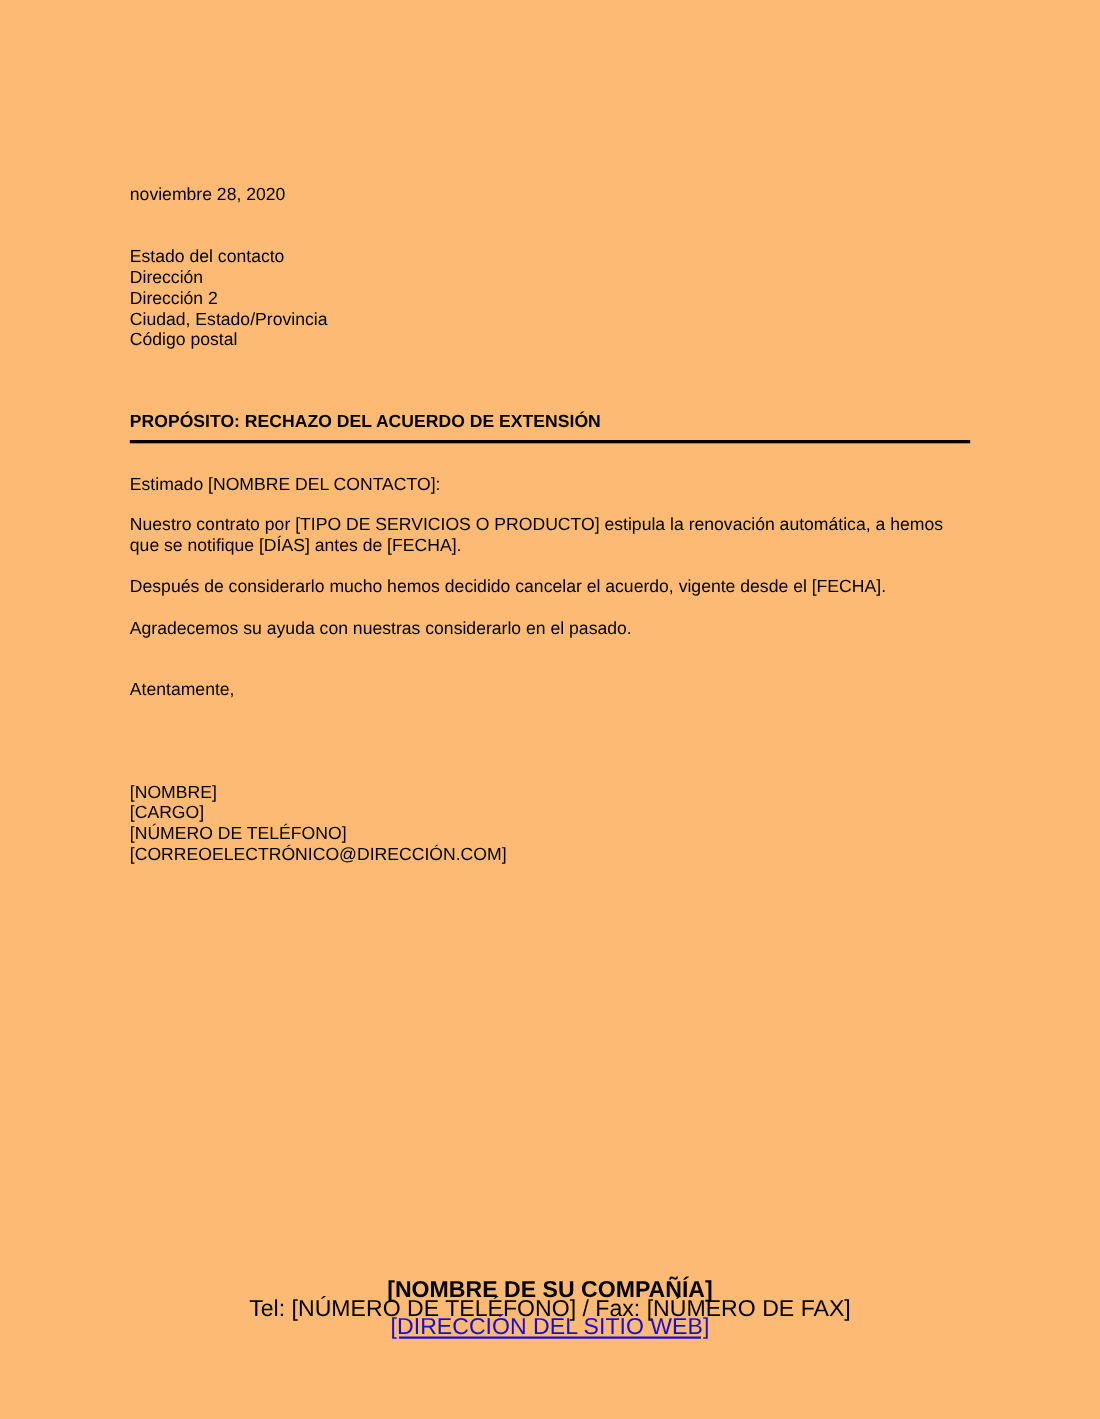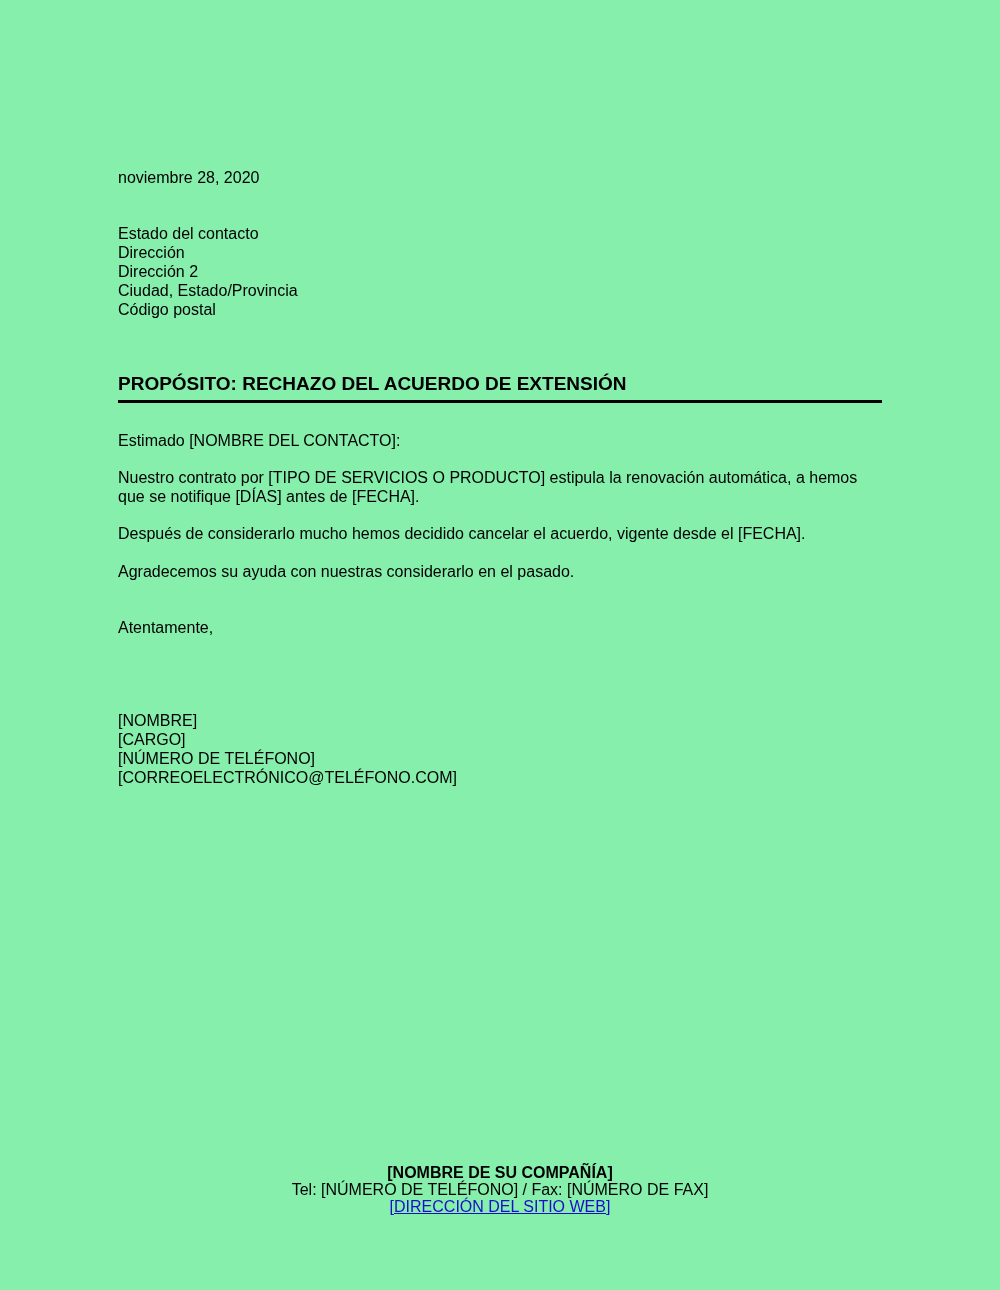--- a/index.html
+++ b/index.html
@@ -14,31 +14,31 @@
       font-family: "Liberation Sans", sans-serif;
       color: #000000;
       font-size: 16px;
       line-height: 19px;
     }
     .page {
       position: absolute;
       left: 0; top: 0;
       width: 1000px;
       height: 1290px;
-      background: #86efac;
+      background: #fdba74;
       text-decoration: underline;
     }
     .abs { position: absolute; left: 118px; }
     .line { display: block; white-space: nowrap; }
     .date { top: 168px; }
     .address { top: 224px; }
     .subject {
       top: 374px;
       font-weight: bold;
-      font-size: 19px;
+      font-size: 16px;
       white-space: nowrap;
     }
     .rule {
       position: absolute;
       left: 118px;
       top: 400px;
       width: 764px;
       height: 3px;
       background: #000000;
     }
@@ -47,21 +47,21 @@
     .para2 { top: 524px; white-space: nowrap; }
     .para3 { top: 562px; white-space: nowrap; }
     .closing { top: 618px; }
     .signature { top: 711px; }
     .footer {
       position: absolute;
       left: 0;
       width: 1000px;
       top: 1164px;
       text-align: center;
-      font-size: 16px;
+      font-size: 21px;
       line-height: 17px;
     }
     .footer .company { font-weight: bold; }
     .footer a {
       color: #1a0dcc;
       text-decoration: underline;
       text-align: right;
     }
   </style>
 </head>
@@ -87,21 +87,21 @@
   <div class="abs para1">Nuestro contrato por [TIPO DE SERVICIOS O PRODUCTO] estipula la renovación automática, a hemos que se notifique [DÍAS] antes de [FECHA].</div>
   <div class="abs para2">Después de considerarlo mucho hemos decidido cancelar el acuerdo, vigente desde el [FECHA].</div>
   <div class="abs para3">Agradecemos su ayuda con nuestras considerarlo en el pasado.</div>
 
   <div class="abs closing">Atentamente,</div>
 
   <div class="abs signature">
     <span class="line">[NOMBRE]</span>
     <span class="line">[CARGO]</span>
     <span class="line">[NÚMERO DE TELÉFONO]</span>
-    <span class="line">[CORREOELECTRÓNICO@TELÉFONO.COM]</span>
+    <span class="line">[CORREOELECTRÓNICO@DIRECCIÓN.COM]</span>
   </div>
 
   <div class="footer">
     <span class="line company">[NOMBRE DE SU COMPAÑÍA]</span>
     <span class="line">Tel: [NÚMERO DE TELÉFONO] / Fax: [NÚMERO DE FAX]</span>
     <span class="line"><a href="#">[DIRECCIÓN DEL SITIO WEB]</a></span>
   </div>
 
 </div>
 

